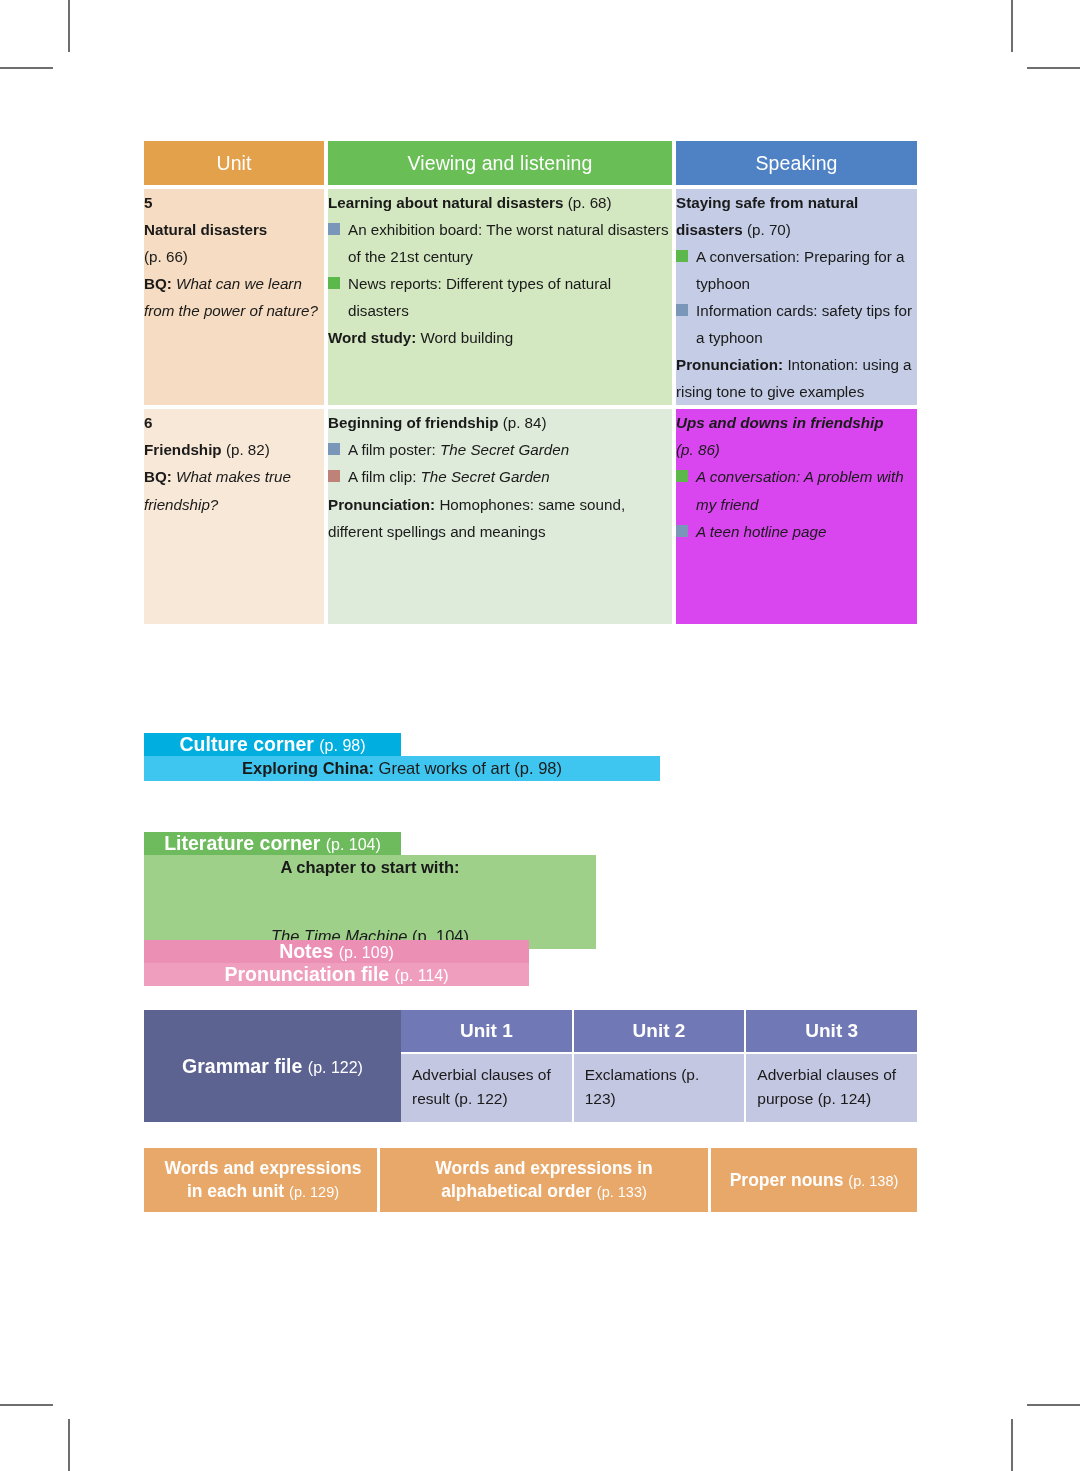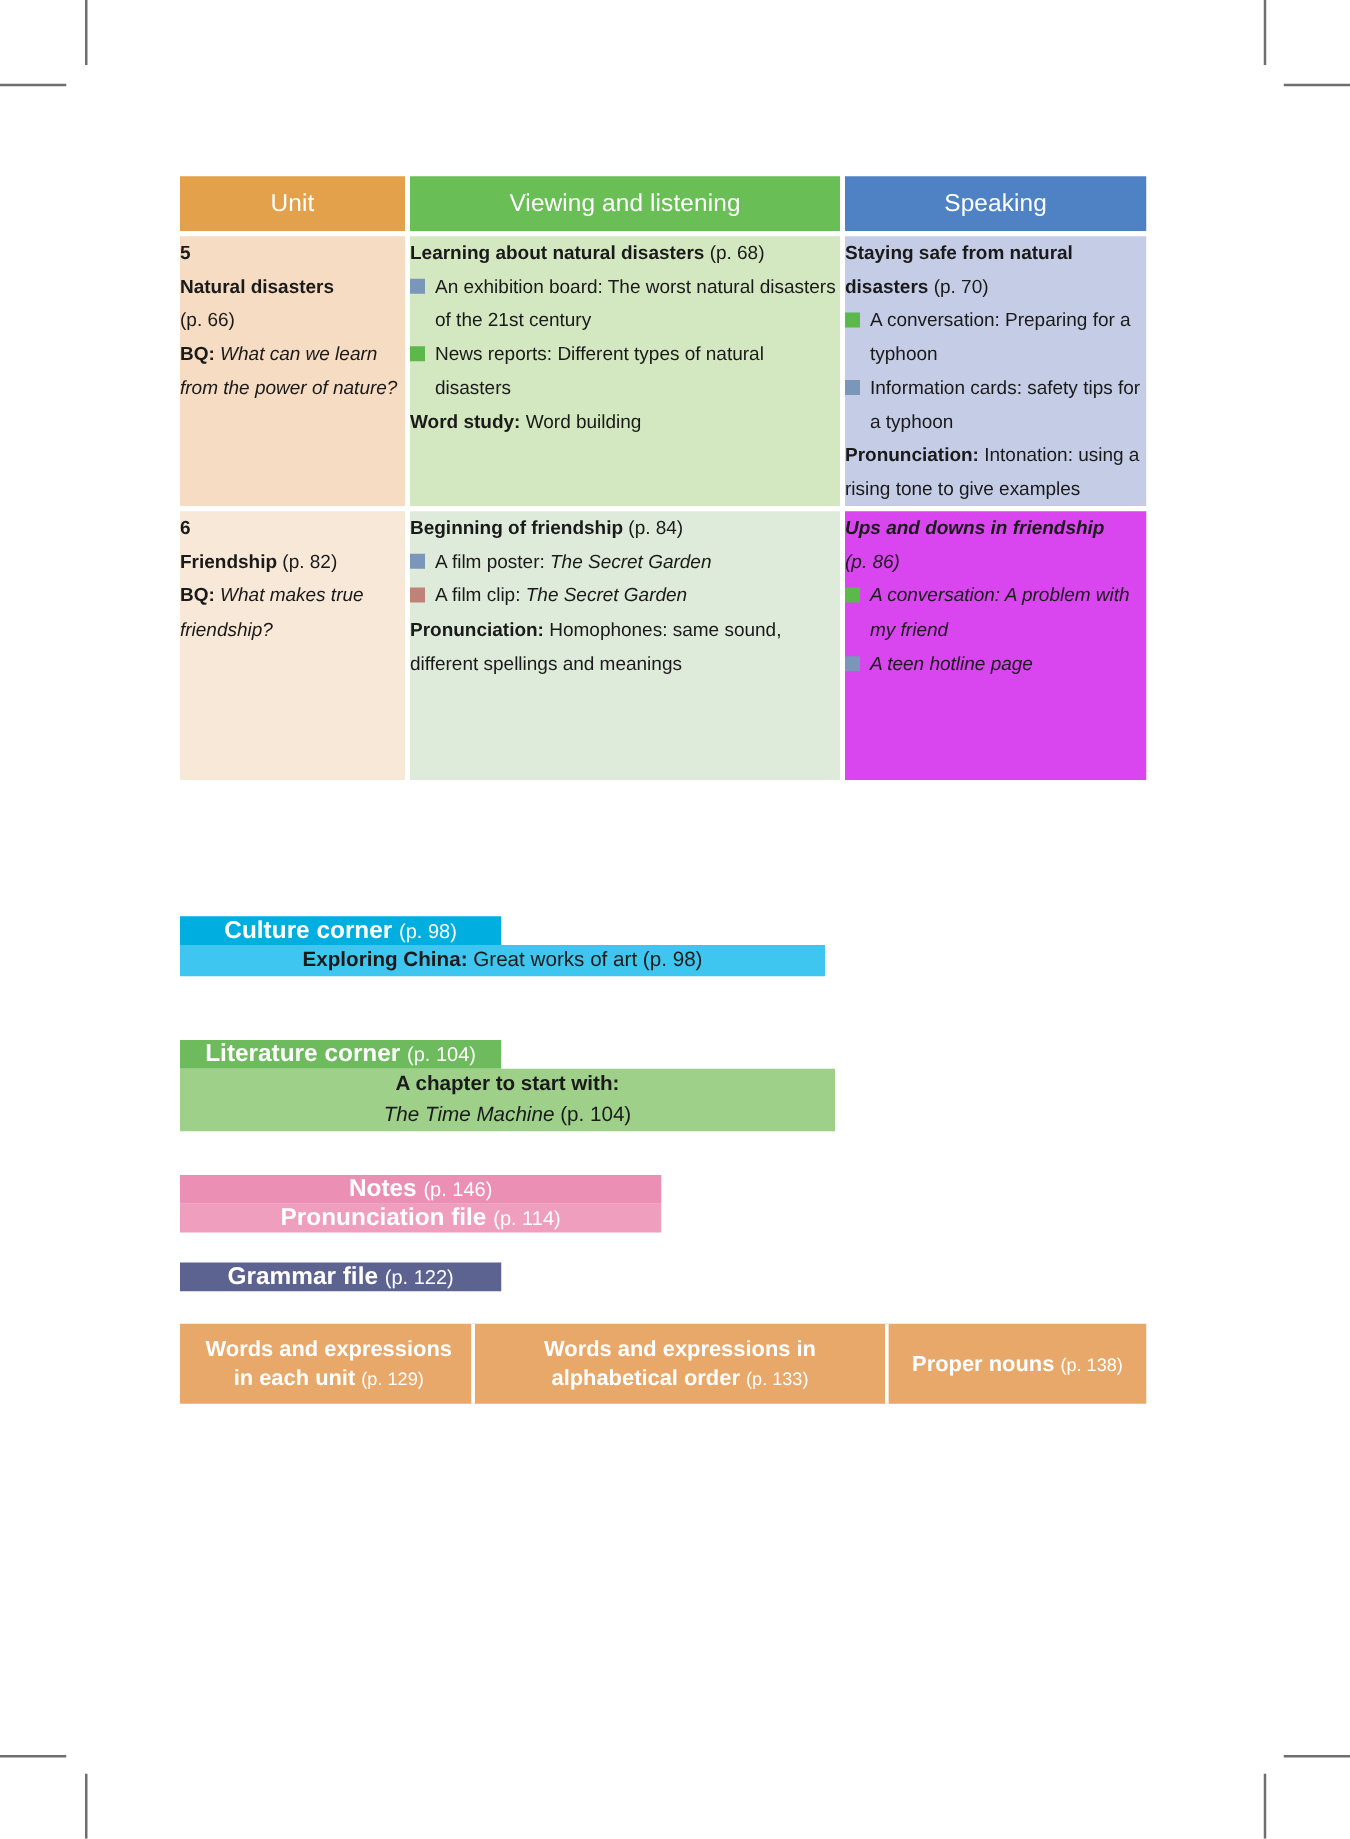--- a/index.html
+++ b/index.html
@@ -147,21 +147,21 @@
   .bar-body .b { font-weight: bold; }
 
   
   .culture       { margin-top: 109px; height: 72px; }
   .culture-left  { width: 257px; background: #00AEE0; }
   .culture-right { width: 516px; background: #3FC6F0; }
 
   
   .literature       { margin-top: 27px; height: 82px; }
   .literature-left  { width: 257px; background: #6DBB5C; }
-  .literature-right { width: 524px; background: #9ED08A; flex-direction: column; }
+  .literature-right { width: 452px; background: #9ED08A; flex-direction: column; gap: 44px; }
 
   
   .notes       { margin-top: 26px; height: 44px; }
   .notes-left  { width: 385px; background: #EC8FB5; }
   .notes-gap   { width: 3px;   background: #ffffff; }
   .notes-right { width: 385px; background: #F09EBE; }
 
   
   .grammar { margin-top: 26px; display: flex; width: 773px; }
   .grammar-left {
@@ -390,39 +390,51 @@
           <span class="it">The Time Machine</span>
           <span>(p. 104)</span>
         </span>
       </div>
     </div>
 
     <div class="bar notes">
       <div class="bar-cell notes-left">
         <span class="bar-label">
           <span>Notes</span>
-          <span class="pg">(p. 146)</span>
+          <span class="pg">(p. 109)</span>
         </span>
       </div>
       <div class="notes-gap"></div>
       <div class="bar-cell notes-right">
         <span class="bar-label">
           <span>Pronunciation file</span>
           <span class="pg">(p. 114)</span>
         </span>
       </div>
     </div>
 
     <div class="grammar">
       <div class="grammar-left">
         <span class="bar-label">
           <span>Grammar file</span>
           <span class="pg">(p. 122)</span>
         </span>
       </div>
+      <div class="grammar-right">
+        <div class="grammar-units">
+          <div class="gu-hdr">Unit 1</div>
+          <div class="gu-hdr">Unit 2</div>
+          <div class="gu-hdr">Unit 3</div>
+        </div>
+        <div class="grammar-cells">
+          <div class="gu-cell">Adverbial clauses of result (p. 122)</div>
+          <div class="gu-cell">Exclamations (p. 123)</div>
+          <div class="gu-cell">Adverbial clauses of purpose (p. 124)</div>
+        </div>
+      </div>
     </div>
 
     <div class="words">
       <div class="w-cell w1">
         <span>
           <span>Words and expressions in each unit</span>
           <span class="pg">(p. 129)</span>
         </span>
       </div>
       <div class="w-cell w2">

